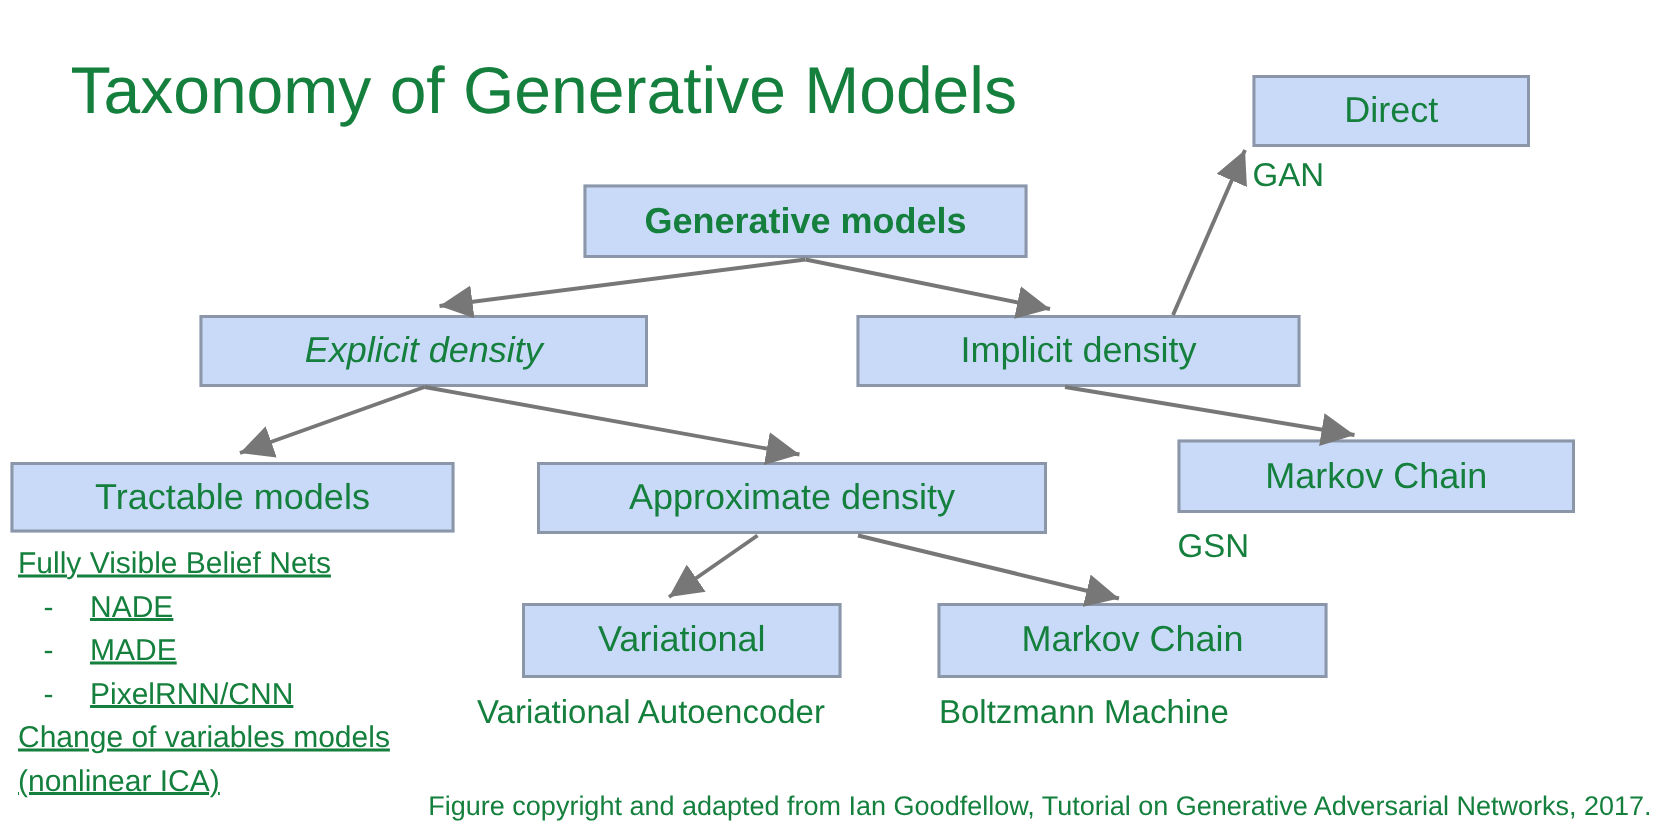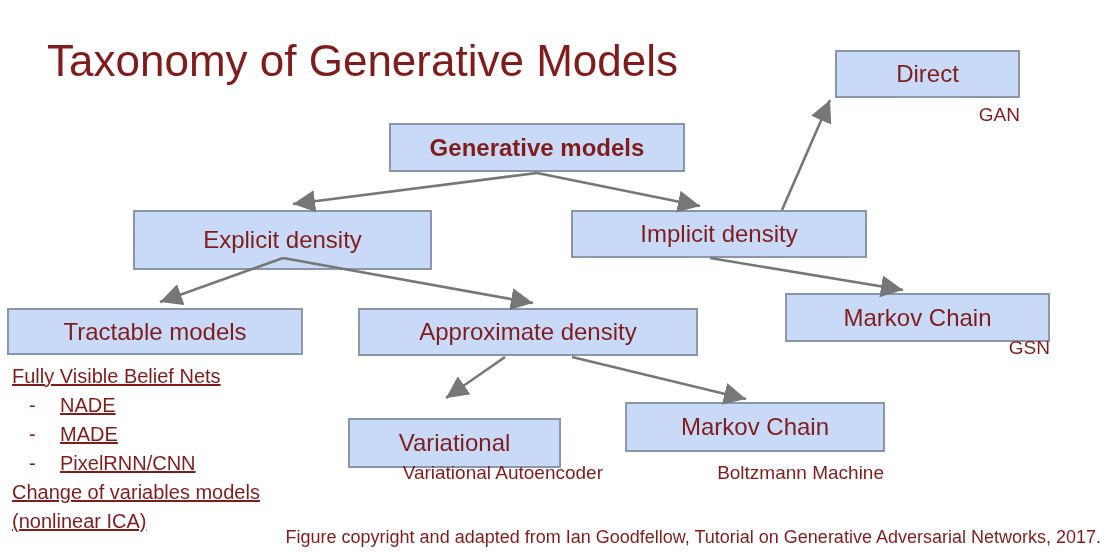--- a/index.html
+++ b/index.html
@@ -1,42 +1,42 @@
 <!DOCTYPE html>
 <html><head>
 <meta charset="utf-8">
 <style>
   html,body { margin:0; padding:0; background:#ffffff; }
   .stage {
     position:relative; width:1108px; height:556px; background:#ffffff;
-    font-family:"Liberation Sans", sans-serif; color:#7f1d1d; overflow:hidden;
+    font-family:"Liberation Sans", sans-serif; color:#15803d; overflow:hidden;
   }
   .title {
     position:absolute; left:47px; top:36px; font-size:44px; font-weight:400;
     white-space:nowrap;
   }
   .node {
     position:absolute; box-sizing:border-box; background:#c9daf8;
     border:2px solid #8b96a8; display:flex; align-items:center; justify-content:center;
     font-size:24px; white-space:nowrap;
   }
   #n-generative  { left:389px; top:123px; width:296px; height:49px; font-weight:bold; }
   #n-direct      { left:835px; top:50px;  width:185px; height:48px; }
-  #n-explicit    { left:133px; top:210px; width:299px; height:60px; }
+  #n-explicit    { left:133px; top:210px; width:299px; height:48px;font-style:italic; }
   #n-implicit    { left:571px; top:210px; width:296px; height:48px; }
   #n-tractable   { left:7px;   top:308px; width:296px; height:47px; }
   #n-approximate { left:358px; top:308px; width:340px; height:48px; }
   #n-markov-gsn  { left:785px; top:293px; width:265px; height:49px; }
-  #n-variational { left:348px; top:402px; width:213px; height:50px;margin-top:16px; }
+  #n-variational { left:348px; top:402px; width:213px; height:50px; }
   #n-markov-b    { left:625px; top:402px; width:260px; height:50px; }
   .sublabel {
-    position:absolute; font-size:19px; text-align:right; white-space:nowrap;
+    position:absolute; font-size:22px; text-align:left; white-space:nowrap;
   }
   #s-gan       { left:835px; top:104px; width:185px; }
-  #s-gsn       { left:785px; top:337px; width:265px; }
+  #s-gsn       { left:785px; top:351px; width:265px; }
   #s-vae       { left:318px; top:462px; width:285px; }
   #s-boltzmann { left:626px; top:462px; width:258px; }
   .notes {
     position:absolute; left:12px; top:362px; font-size:20px; line-height:29px;
     width:340px;
     text-decoration:underline;
   }
   .notes .item { padding-left:17px; }
   .notes .dash { display:inline-block; width:31px; }
   .caption {

